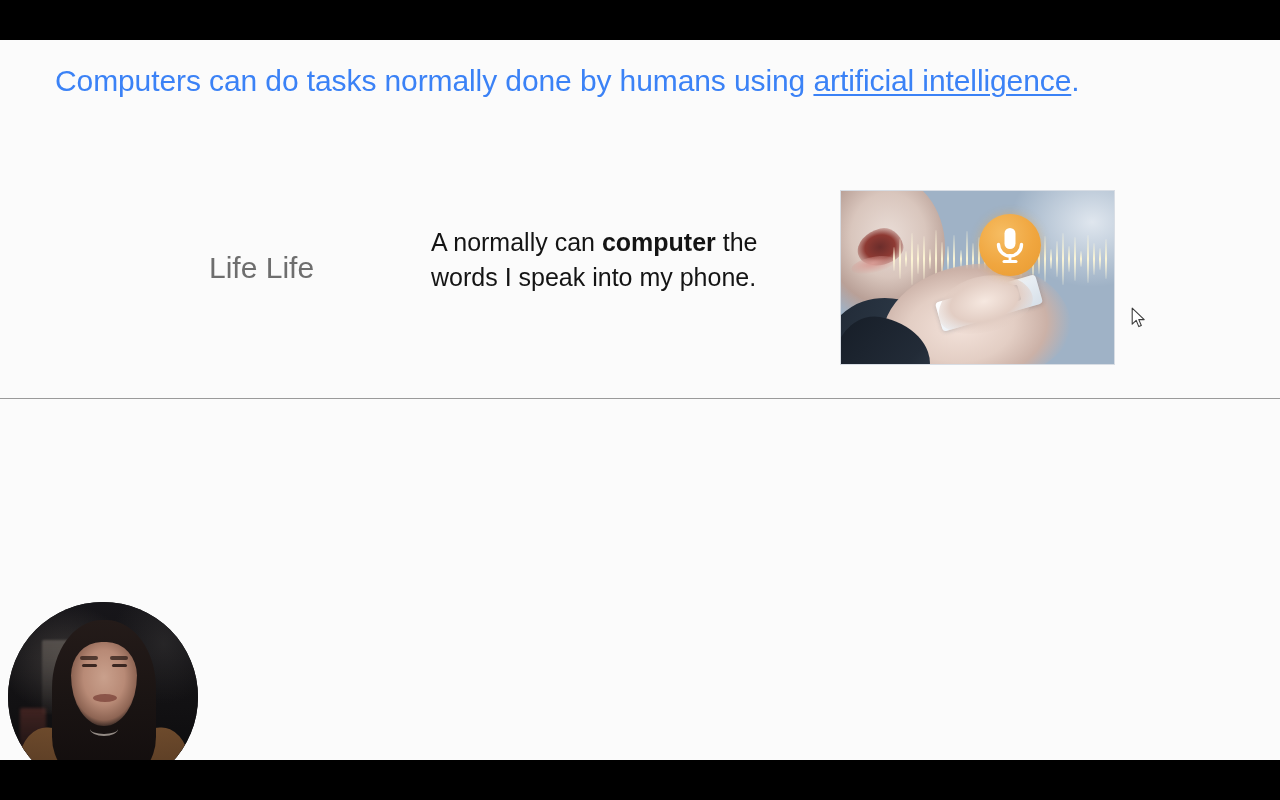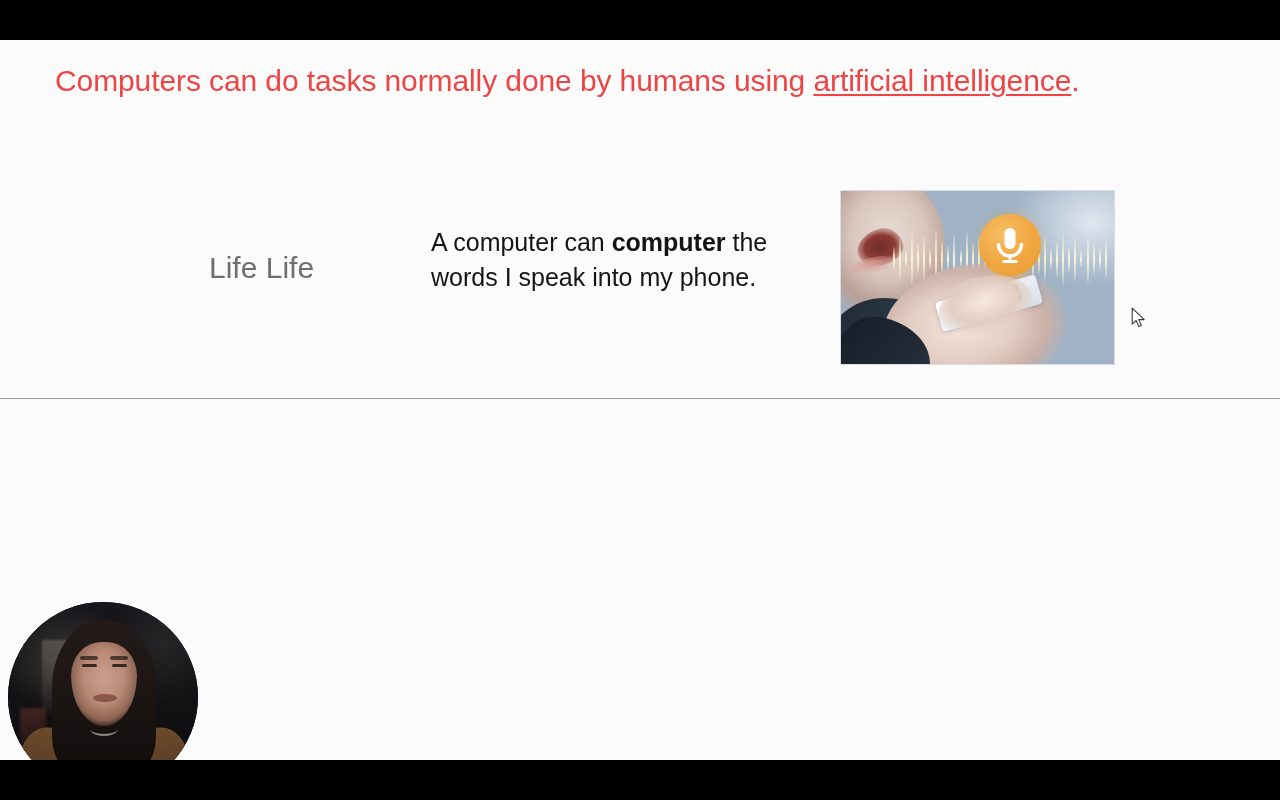--- a/index.html
+++ b/index.html
@@ -49,21 +49,21 @@
   }
 
   
   .slide-heading {
     position: absolute;
     left: 55px;
     top: 21px;
     width: 1180px;
     font-size: 30px;
     line-height: 40px;
-    color: #ef4444;
+    color: #3b82f6;
     font-weight: 400;
     letter-spacing: -0.1px;
     white-space: nowrap;
   }
   .slide-heading .u {
     text-decoration: underline;
     text-underline-offset: 3px;
     text-decoration-thickness: 2px;
   }
 
@@ -392,21 +392,21 @@
 
   <div class="slide">
 
     <div class="slide-heading">
       <span>Computers can do tasks normally done by humans using </span><span class="u">artificial intelligence</span><span>.</span>
     </div>
 
     <div class="label-daily">Life Life</div>
 
     <div class="body-text">
-      <span>A computer can </span><b>computer</b><span> the words I speak into my phone.</span>
+      <span>A normally can </span><b>computer</b><span> the words I speak into my phone.</span>
     </div>
 
     <div class="picture">
       <div class="pic-bg"></div>
       <div class="pic-blur"></div>
 
       <div class="pic-face"></div>
       <div class="pic-mouth"></div>
       <div class="pic-lip"></div>
       <div class="pic-shoulder"></div>

